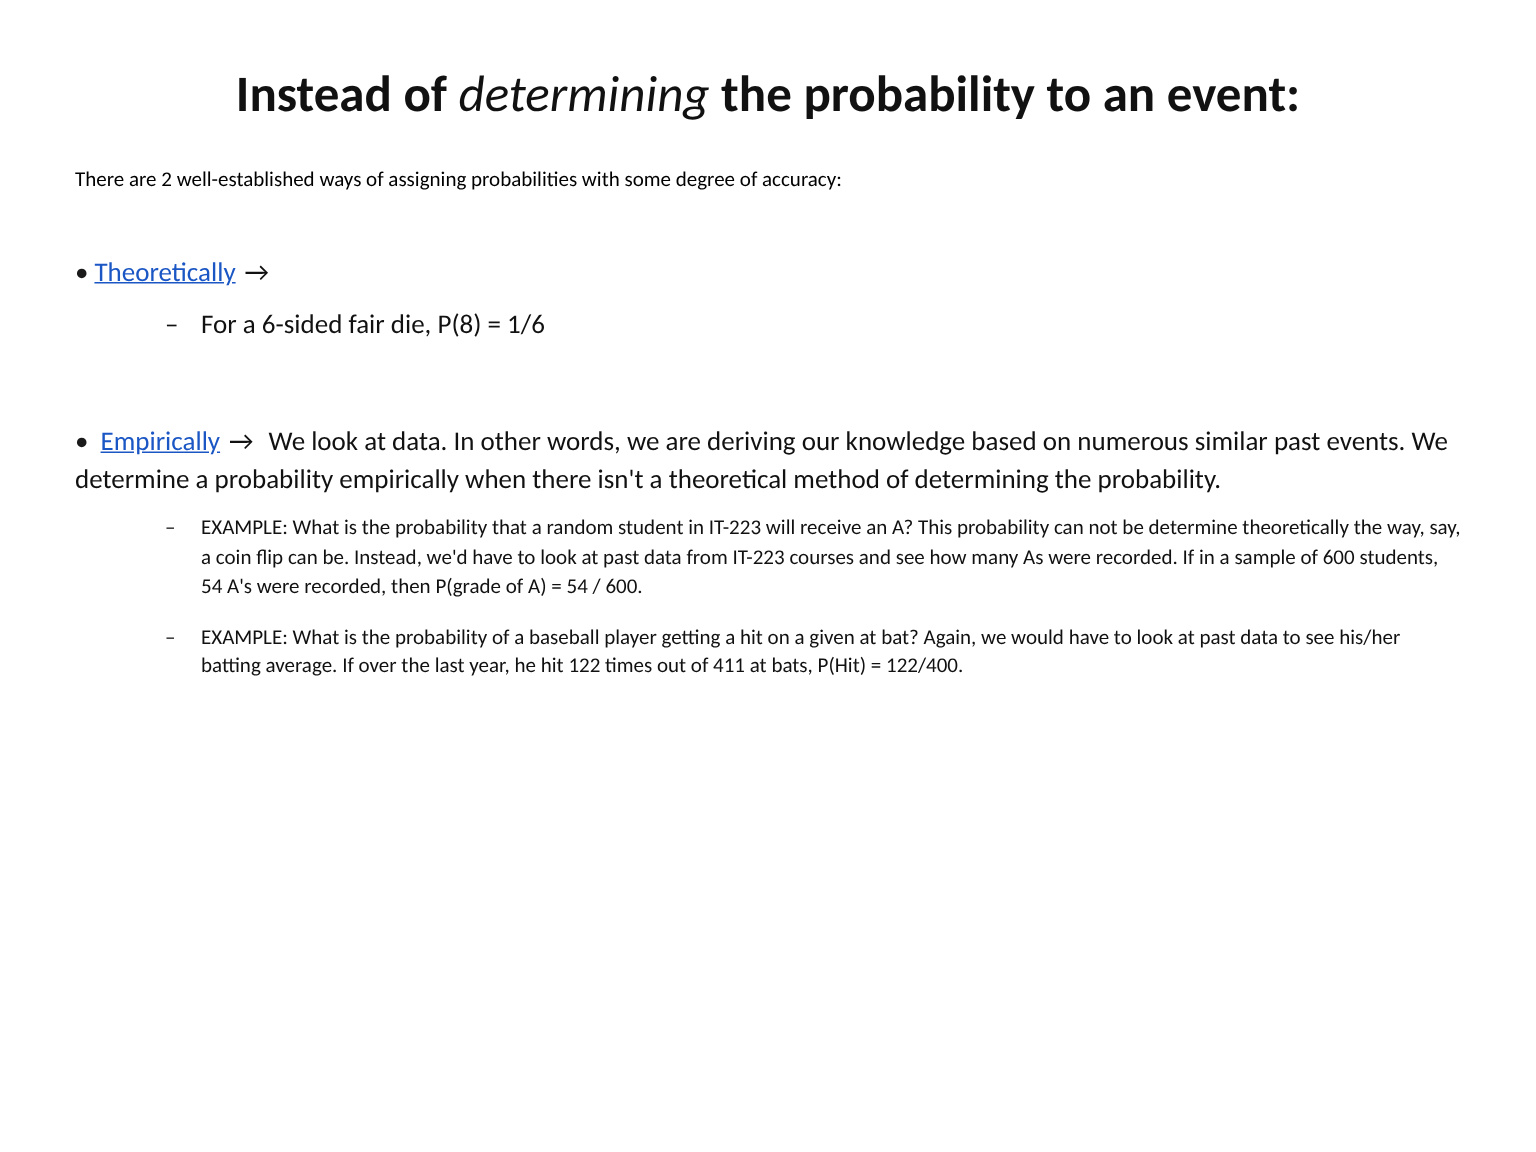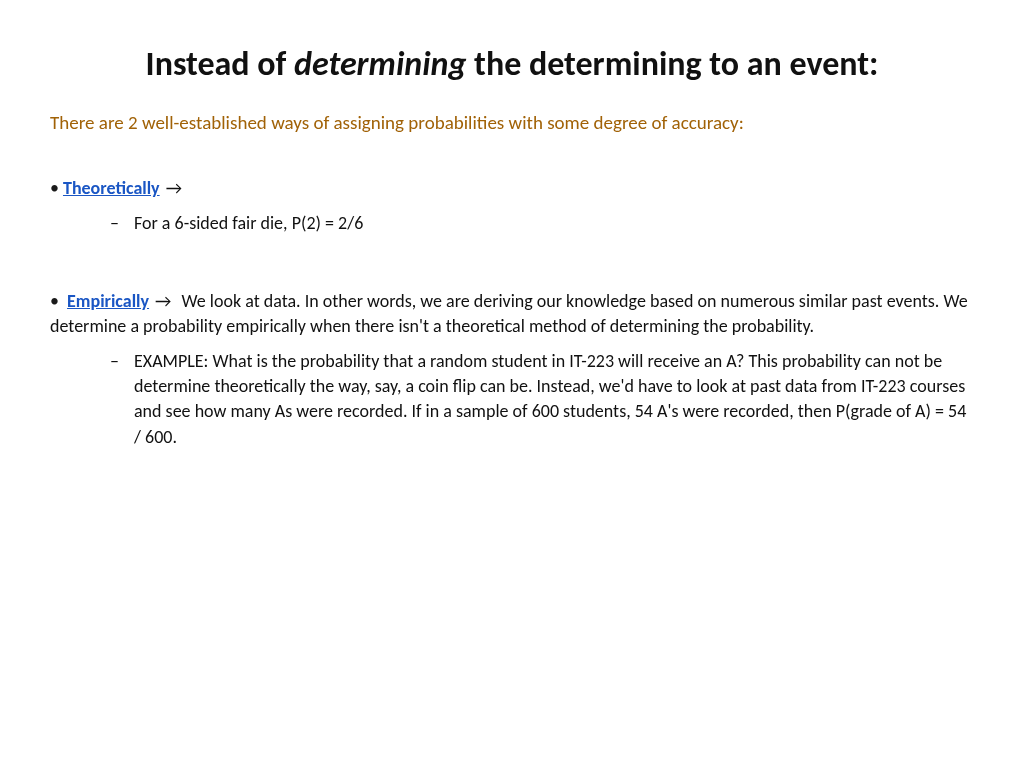--- a/index.html
+++ b/index.html
@@ -22,28 +22,28 @@
     .title {
       font-size: 34px;
       font-weight: 900;
       margin-bottom: 22px;
       text-align: center;
       color: #111;
     }
 
     .title em {
       font-style: italic;
-      font-weight: 700;
+      font-weight: 400;
       text-align: center;
     }
 
     .intro-text {
-      font-size: 19px;
+      font-size: 14px;
       margin-bottom: 24px;
-      color: #a16207;
+      color: #000000;
     }
 
     .method-block {
       margin-bottom: 20px;
     }
 
     .method-heading {
       font-size: 18px;
       margin-bottom: 8px;
       display: flex;
@@ -53,21 +53,21 @@
     }
 
     .bullet-dot {
       margin-right: 4px;
       font-size: 18px;
     }
 
     .method-link {
       color: #1a56c4;
       text-decoration: underline;
-      font-weight: bold;
+      font-weight: normal;
       cursor: pointer;
     }
 
     .arrow {
       margin: 0 6px;
       font-size: 18px;
       text-decoration: none;
       color: #111;
     }
 
@@ -110,61 +110,62 @@
     .sub-list-empirically {
       margin-top: 10px;
       margin-left: 60px;
       list-style: none;
     }
 
     .sub-list-empirically li {
       position: relative;
       padding-left: 24px;
       margin-bottom: 14px;
-      font-size: 18px;
+      font-size: 14px;
       color: #111;
     }
 
     .sub-list-empirically li::before {
       content: '–';
       position: absolute;
       left: 0;
     }
 
     .spacer {
       height: 16px;
     }
   </style>
 </head>
 <body>
 
 <h1 class="title">
-  <span>Instead of </span><em>determining</em><span> the determining to an event:</span>
+  <span>Instead of </span><em>determining</em><span> the probability to an event:</span>
 </h1>
 
 <p class="intro-text">There are 2 well-established ways of assigning probabilities with some degree of accuracy:</p>
 
 <div class="spacer"></div>
 
 <div class="method-block">
   <div class="method-heading">
     <span class="bullet-dot">•</span>
     <span class="method-link">Theoretically</span>
     <span class="arrow">→</span>
   </div>
 
   <ul class="sub-list">
-    <li>For a 6-sided fair die, P(2) = 2/6</li>
+    <li>For a 6-sided fair die, P(8) = 1/6</li>
   </ul>
 </div>
 
 <div class="spacer"></div>
 <div class="spacer"></div>
 
 <div class="method-block method-block-empirically">
   <div class="method-heading-wrap">
     <span class="bullet-dot">• </span><span class="method-link">Empirically</span><span class="arrow">→</span><span class="method-desc"> We look at </span><span class="underline-word method-desc">data</span><span class="method-desc">.  In other words, we are deriving our knowledge based on numerous similar past events. We determine a probability empirically when there isn't a theoretical method of determining the probability.</span>
   </div>
 
   <ul class="sub-list-empirically">
     <li>EXAMPLE:  What is the probability that a random student in IT-223 will receive an A?  This probability can not be determine theoretically the way, say, a coin flip can be. Instead, we'd have to look at past data from IT-223 courses and see how many As were recorded.  If in a sample of 600 students, 54 A's were recorded, then P(grade of A) = 54 / 600.</li>
+    <li>EXAMPLE: What is the probability of a baseball player getting a hit on a given at bat?  Again, we would have to look at past data to see his/her batting average. If over the last year, he hit 122 times out of 411 at bats, P(Hit) = 122/400.</li>
   </ul>
 </div>
 
 </body></html>

